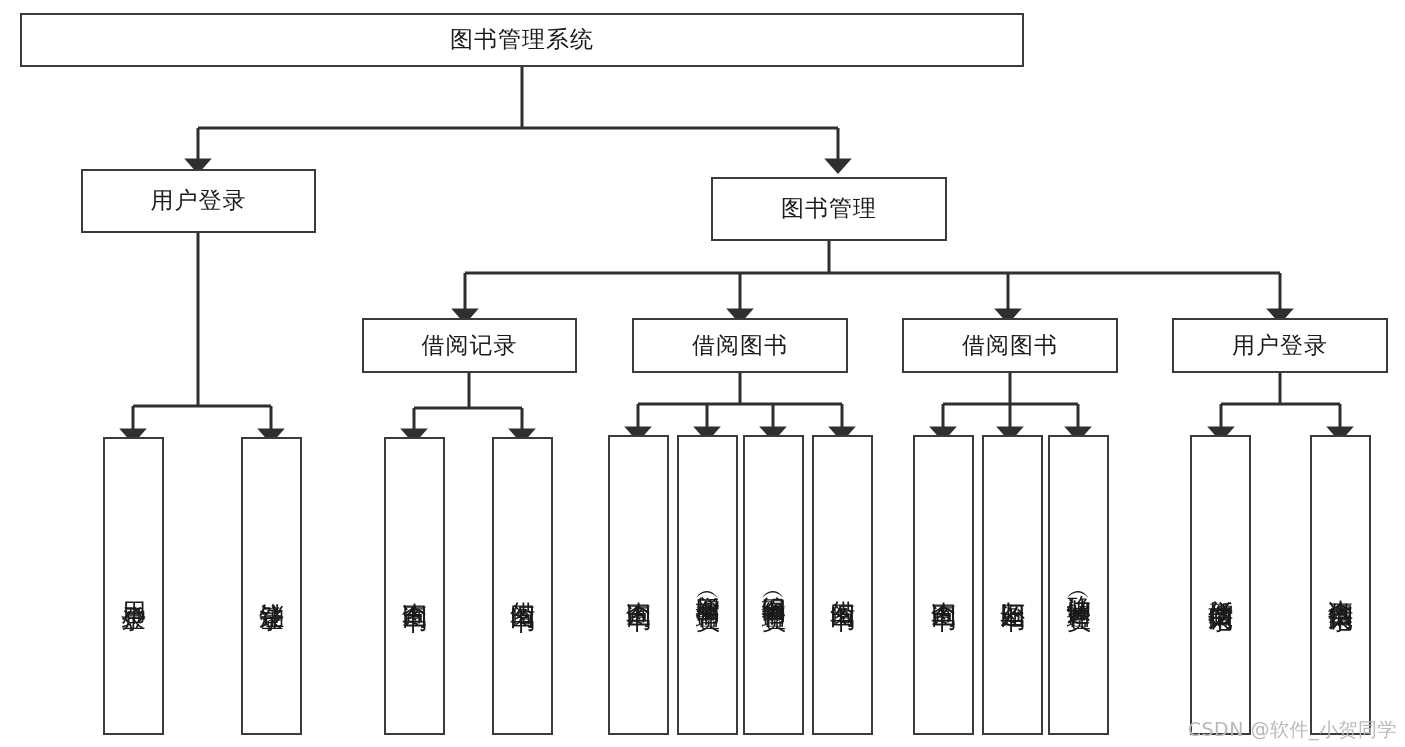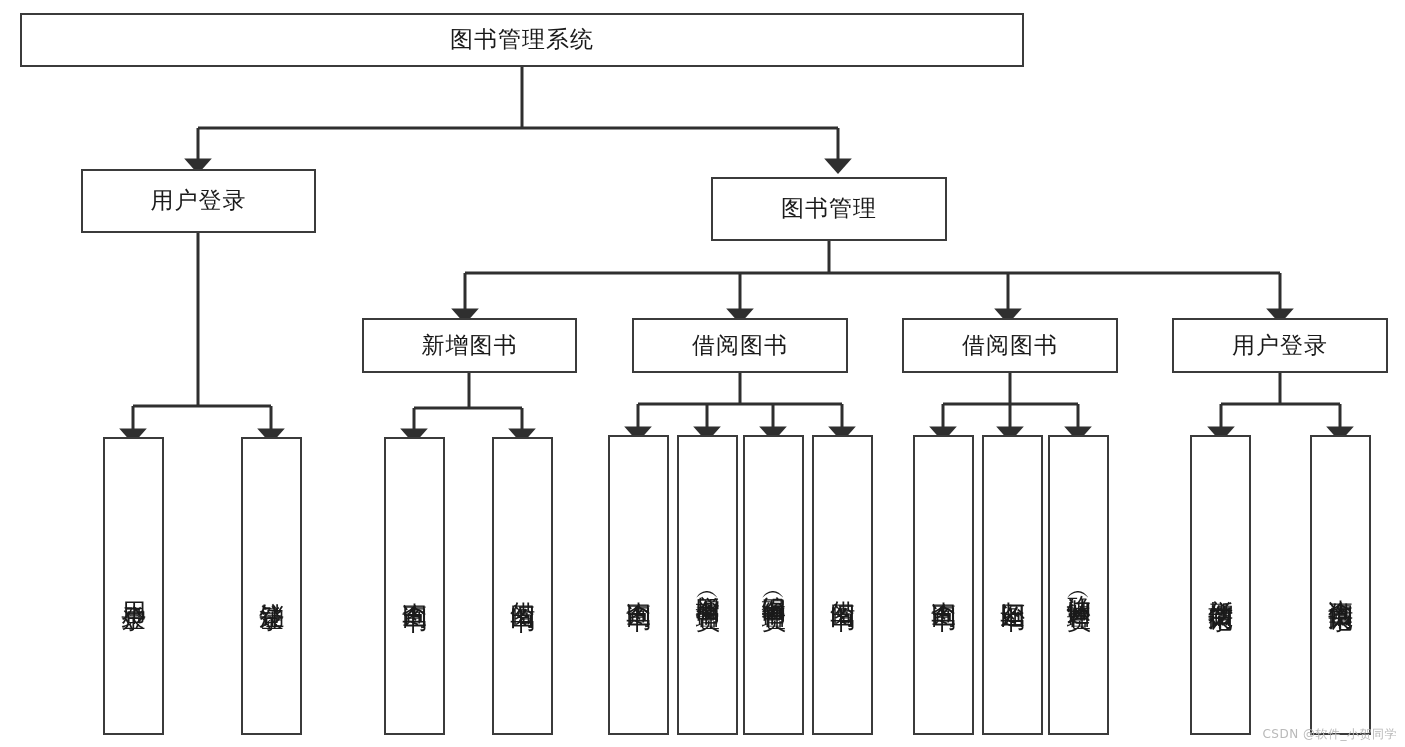--- a/index.html
+++ b/index.html
@@ -53,21 +53,21 @@
     text-align: center;
     padding: 6px 0;
   }
   .node-v > span {
     display: block;
   }
   .watermark {
     position: absolute;
     right: 8px;
     bottom: 4px;
-    font-size: 12px;
+    font-size: 19px;
     color: #b9b9b9;
     white-space: nowrap;
     letter-spacing: 0.5px;
   }
 </style>
 </head>
 <body>
 
 <div id="canvas">
 
@@ -126,21 +126,21 @@
   </div>
 
   <div class="node node-h" style="left:81px; top:169px; width:235px; height:64px;">
     <span>用户登录</span>
   </div>
   <div class="node node-h" style="left:711px; top:169px; width:236px; height:64px;margin-top:8px;">
     <span>图书管理</span>
   </div>
 
   <div class="node node-h" style="left:362px; top:318px; width:215px; height:55px;">
-    <span>新增图书</span>
+    <span>借阅记录</span>
   </div>
   <div class="node node-h" style="left:632px; top:318px; width:216px; height:55px;">
     <span>借阅图书</span>
   </div>
   <div class="node node-h" style="left:902px; top:318px; width:216px; height:55px;">
     <span>借阅图书</span>
   </div>
   <div class="node node-h" style="left:1172px; top:318px; width:216px; height:55px;">
     <span>用户登录</span>
   </div>

